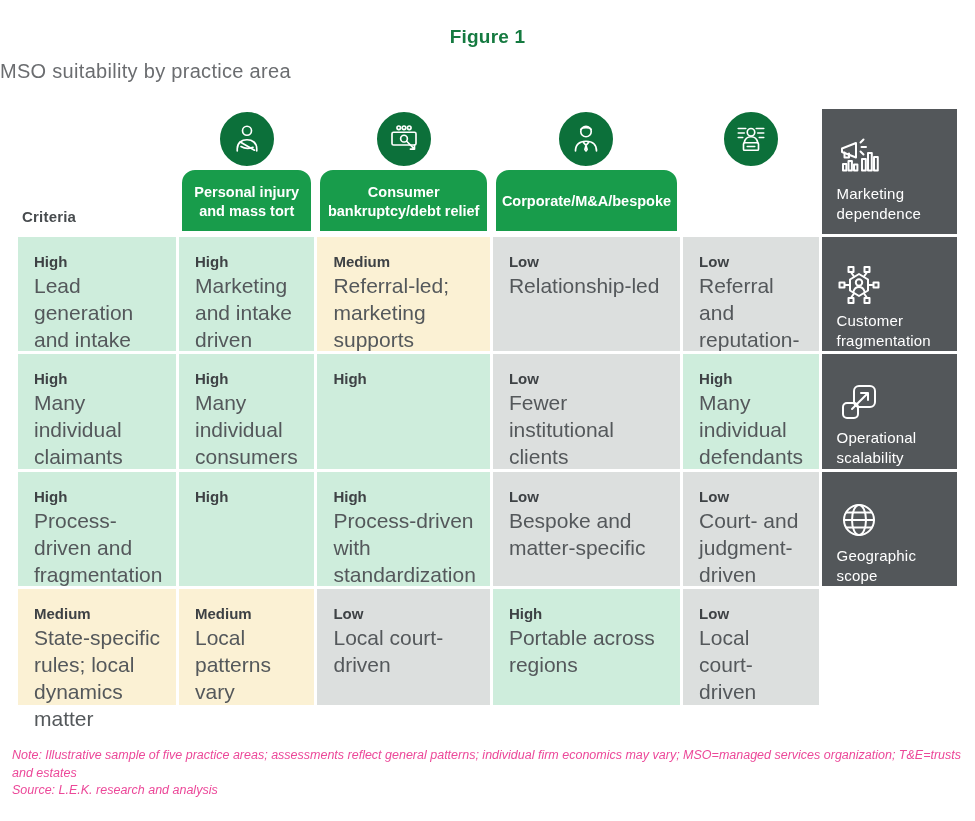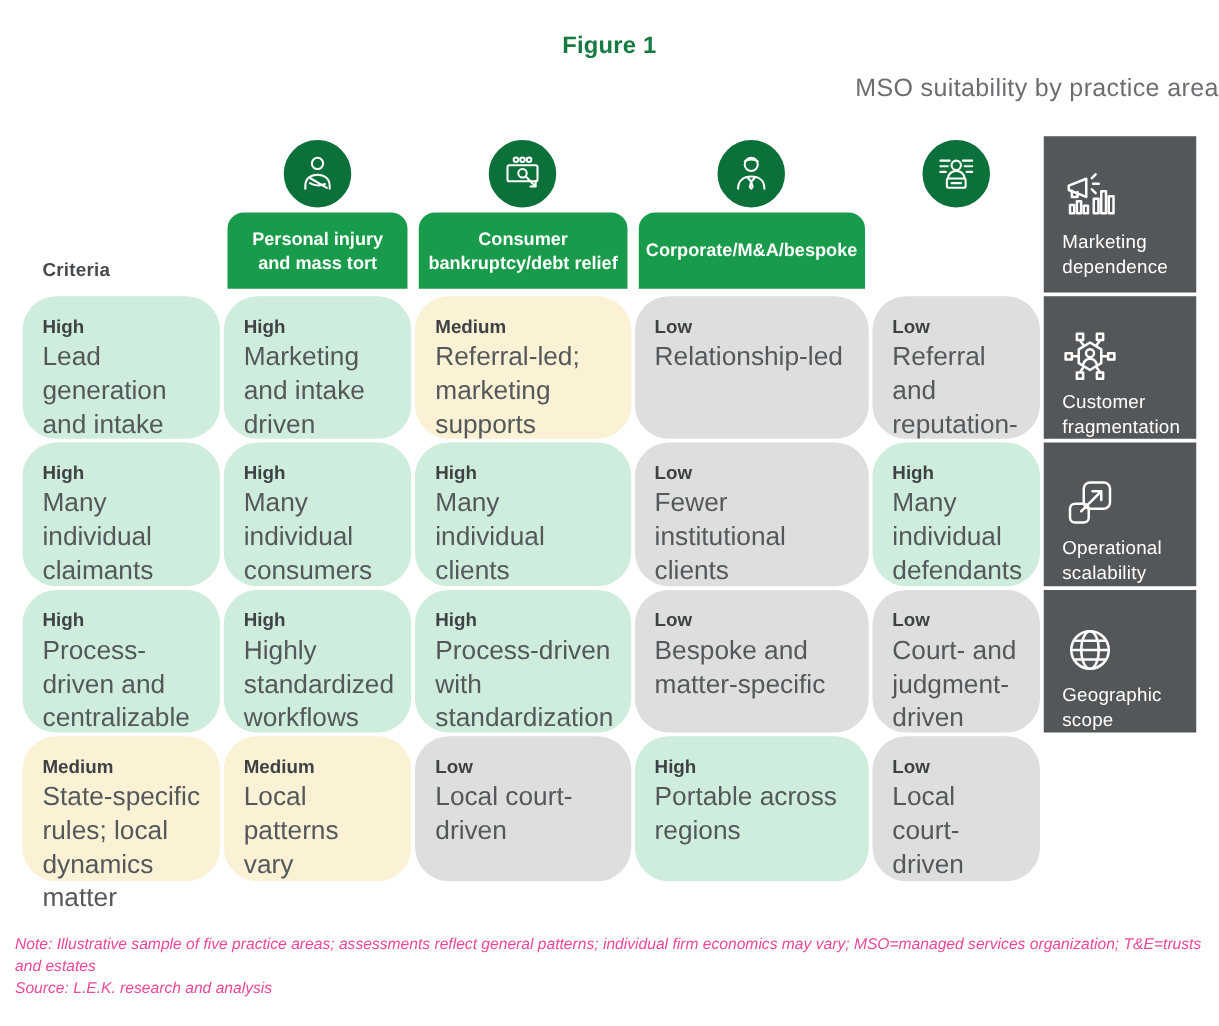--- a/index.html
+++ b/index.html
@@ -9,34 +9,34 @@
     font-family:"Liberation Sans", sans-serif;
     position:relative; overflow:hidden;
     color:#3e4245;
   }
   .figure-label {
     padding-top:26px; text-align:center;
     font-size:19px; font-weight:bold; color:#157a40;
     letter-spacing:.2px;
   }
   .figure-title {
-    margin-top:12px; text-align:right;
+    margin-top:12px; text-align:left;
     font-size:20px; color:#6b6d70; letter-spacing:.3px;
   }
   .matrix {
     margin:26px 18px 0 18px;
     display:grid;
     grid-template-columns:158px repeat(5, 1fr);
     grid-template-rows:125px 114px 115px 114px 116px;
     gap:3px;
   }
   
   .corner-cell { position:relative; }
   .criteria-label {
-    position:absolute; left:16px; bottom:9px;
+    position:absolute; left:4px; bottom:9px;
     font-size:15px; font-weight:bold; color:#474b4e; letter-spacing:.2px;
   }
   .col-head { position:relative; padding-top:58px; }
   .head-circle {
     position:absolute; top:0; left:50%; transform:translateX(-50%);
     width:60px; height:60px; border-radius:50%;
     background:#0c703a; border:3px solid #fff;
     display:flex; align-items:center; justify-content:center;
     z-index:2;
   }
@@ -52,21 +52,21 @@
   }
   
   .row-head {
     background:#53575a; color:#fff;
     display:flex; flex-direction:column; justify-content:space-between;
     padding:26px 10px 10px 15px;
   }
   .row-head svg { width:44px; height:44px; }
   .row-head .row-label { font-size:15px; line-height:1.32; letter-spacing:.2px; }
   
-  .cell { padding:16px 14px 0 16px;border-radius:27px; }
+  .cell { padding:16px 14px 0 16px; }
   .tone-high   { background:#ceeddc; }
   .tone-medium { background:#fbf1d4; }
   .tone-low    { background:#dcdfde; }
   .rating { font-size:15px; font-weight:bold; color:#3e4245; margin-bottom:3px; }
   .desc   { font-size:21px; color:#54585b; line-height:1.28; }
   
   .footnote {
     margin:42px 14px 0 12px;
     font-size:12.5px; color:#ec4899; line-height:1.4;font-style:italic;
   }
@@ -199,21 +199,20 @@
   <div class="cell tone-high">
     <div class="rating">High</div>
     <div class="desc">Many individual claimants</div>
   </div>
   <div class="cell tone-high">
     <div class="rating">High</div>
     <div class="desc">Many individual consumers</div>
   </div>
   <div class="cell tone-high">
     <div class="rating">High</div>
-    <div class="desc">Many individual clients</div>
   </div>
   <div class="cell tone-low">
     <div class="rating">Low</div>
     <div class="desc">Fewer institutional clients</div>
   </div>
   <div class="cell tone-high">
     <div class="rating">High</div>
     <div class="desc">Many individual defendants</div>
   </div>
 
@@ -222,25 +221,24 @@
       <svg viewBox="0 0 44 44" class="icon-stroke-thin">
         <rect x="17" y="6" width="21" height="21" rx="5"></rect>
         <rect x="6" y="23" width="15" height="15" rx="4"></rect>
         <path d="M15 29 L31 13 M31 13 h-7 M31 13 v7"></path>
       </svg>
     </span>
     <span class="row-label">Operational scalability</span>
   </div>
   <div class="cell tone-high">
     <div class="rating">High</div>
-    <div class="desc">Process-driven and centralizable</div>
-  </div>
-  <div class="cell tone-high">
-    <div class="rating">High</div>
-    <div class="desc">Highly standardized workflows</div>
+    <div class="desc">Process-driven and fragmentation</div>
+  </div>
+  <div class="cell tone-high">
+    <div class="rating">High</div>
   </div>
   <div class="cell tone-high">
     <div class="rating">High</div>
     <div class="desc">Process-driven with standardization</div>
   </div>
   <div class="cell tone-low">
     <div class="rating">Low</div>
     <div class="desc">Bespoke and matter-specific</div>
   </div>
   <div class="cell tone-low">

